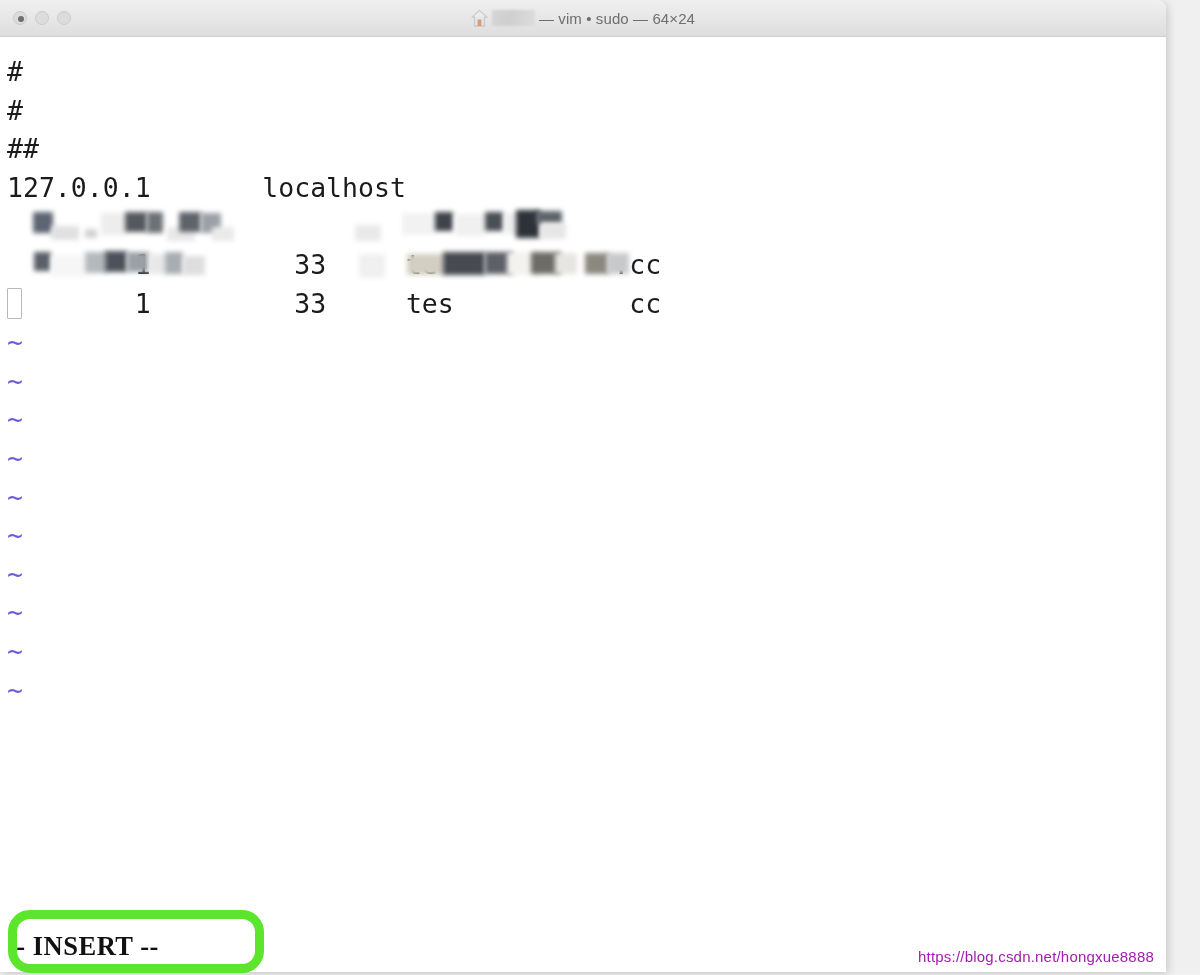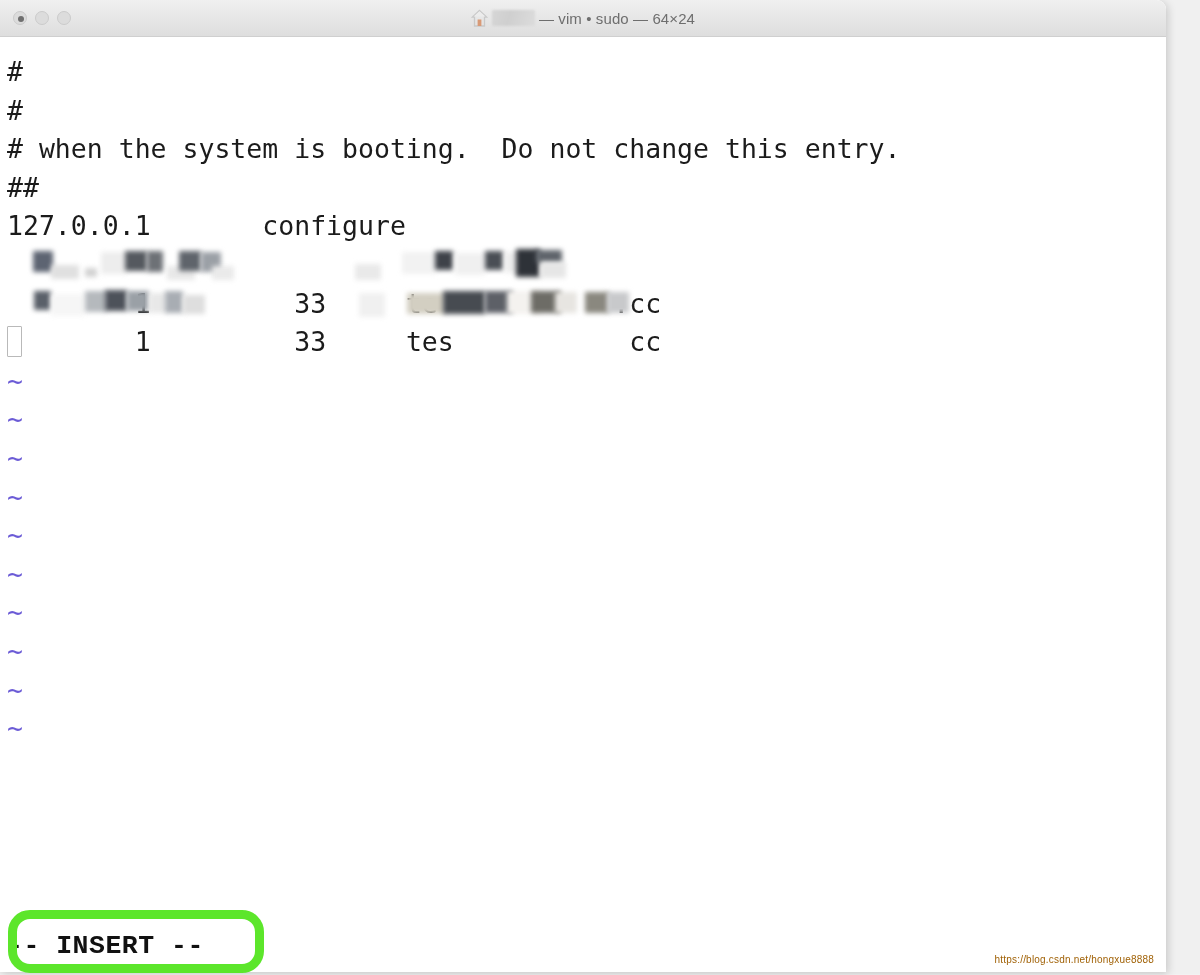--- a/index.html
+++ b/index.html
@@ -138,21 +138,21 @@
     position: absolute;
     border-radius: 1px;
     filter: blur(2.6px);
   }
 
   
   .statusline {
     position: absolute;
     left: 7px;
     bottom: 6px;
-    font-family: Liberation Mono, monospace;
+    font-family: Liberation Serif, serif;
     font-size: 26.5px;
     line-height: 38.6px;
     font-weight: bold;
     color: #111111;
     white-space: pre;
     letter-spacing: 0.5px;
   }
 
   
   .annot-insert {
@@ -166,22 +166,22 @@
     pointer-events: none;
     z-index: 5;
   }
 
   
   .watermark {
     position: absolute;
     right: 12px;
     bottom: 7px;
     font-family: "Liberation Sans", sans-serif;
-    font-size: 10px;
-    color: #a16207;
+    font-size: 15px;
+    color: #a21caf;
     letter-spacing: 0.2px;
     white-space: nowrap;
     z-index: 4;
   }
 </style>
 </head>
 <body>
 
 <div class="desktop">
 
@@ -205,23 +205,22 @@
         </span>
         <span class="redact-block"></span>
         <span class="title-text">— vim • sudo — 64×24</span>
       </div>
     </div>
 
     <div class="term-body">
 
       <div class="line">#</div>
       <div class="line">#</div>
-      <div class="line"># when the system is booting.  Do not change this entry.</div>
       <div class="line">##</div>
-      <div class="line">127.0.0.1       configure</div>
+      <div class="line">127.0.0.1       localhost</div>
 
       <div class="host-row">
         <span>1</span><span style="visibility:hidden">_________</span><span>33</span><span style="visibility:hidden">_____</span><span>te</span><span style="visibility:hidden">___________</span><span>.cc</span>
 
         <span class="blur-seg" style="left:26px;  top:5px;  width:20px; height:21px; background:#5d6472;"></span>
         <span class="blur-seg" style="left:44px;  top:19px; width:28px; height:14px; background:#e0e0e0;"></span>
         <span class="blur-seg" style="left:78px;  top:22px; width:12px; height:9px;  background:#d2d2d2;"></span>
         <span class="blur-seg" style="left:94px;  top:6px;  width:26px; height:22px; background:#ededed;"></span>
         <span class="blur-seg" style="left:118px; top:5px;  width:22px; height:20px; background:#55595f;"></span>
         <span class="blur-seg" style="left:140px; top:5px;  width:16px; height:21px; background:#6d7176;"></span>

